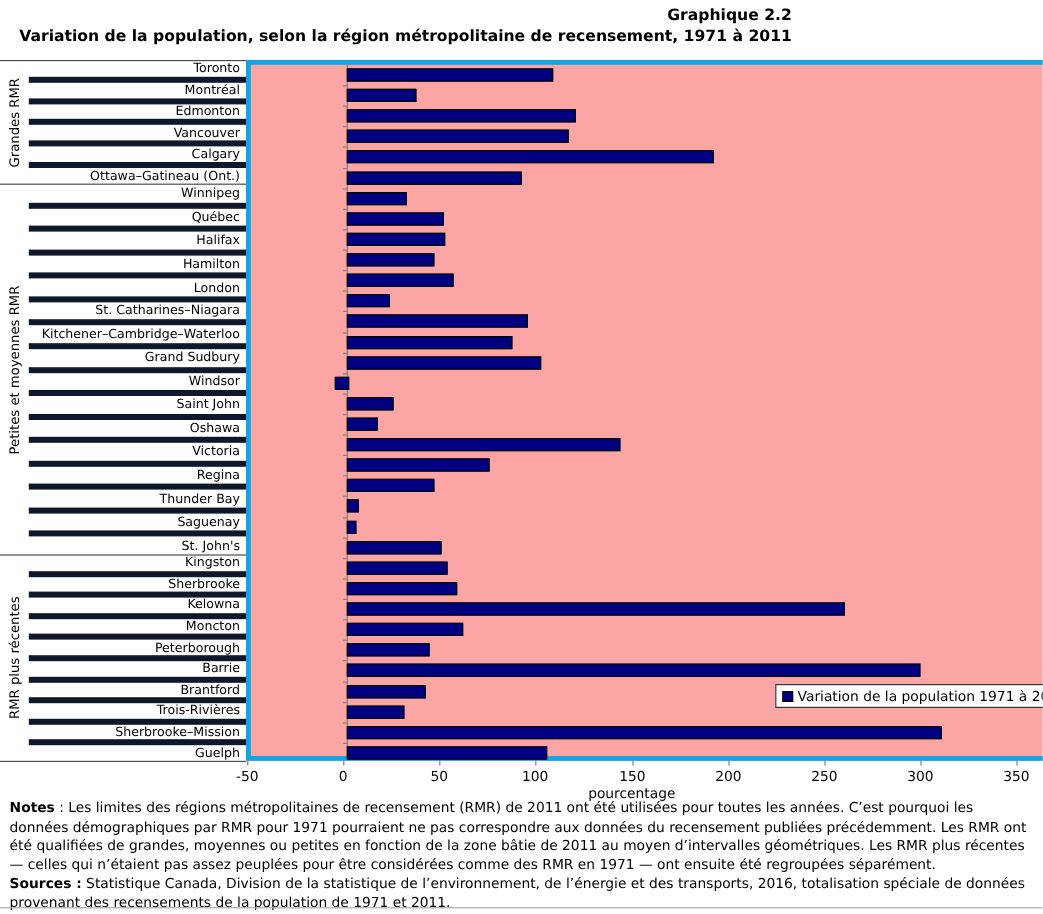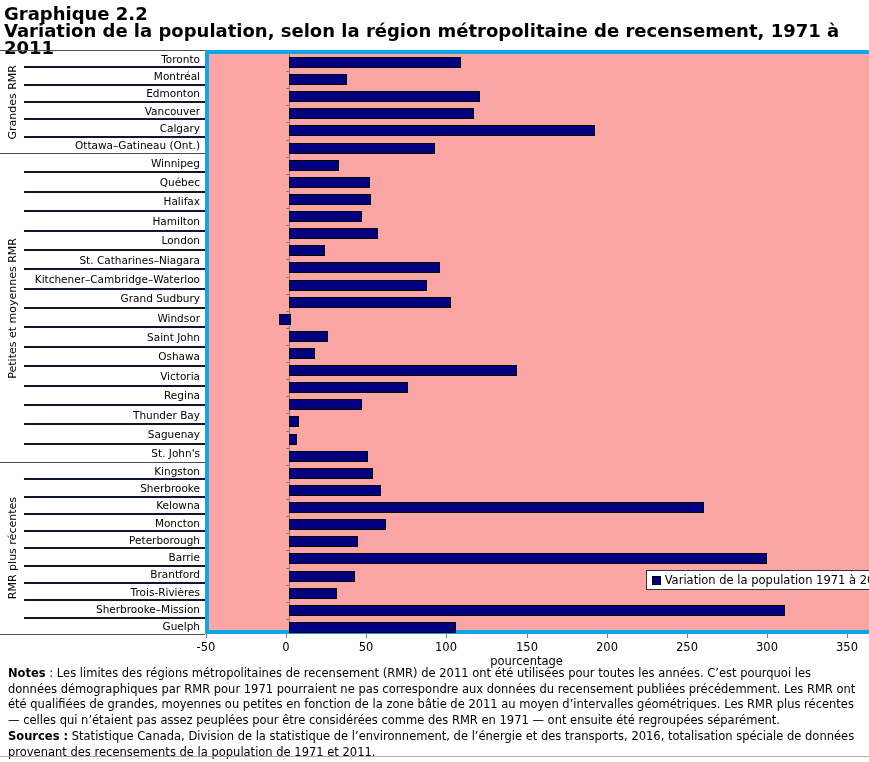--- a/index.html
+++ b/index.html
@@ -1,32 +1,32 @@
 <!DOCTYPE html>
 <html><head>
 <meta charset="utf-8">
 <style>
   html,body{margin:0;padding:0;background:#fff;}
   #page{position:relative;width:869px;height:762px;background:#fff;
         font-family:"DejaVu Sans","Liberation Sans",sans-serif;color:#000;overflow:hidden;}
 
   
-  #titleblock{position:absolute;left:4px;top:5px;font-weight:bold;font-size:18px;line-height:17px;}
+  #titleblock{position:absolute;left:16px;top:5px;font-weight:bold;font-size:13px;line-height:17px;text-align:right;}
 
   
   #chart{position:absolute;left:0;top:50px;width:869px;height:620px;}
 
   
   #cattable{position:absolute;left:0;top:0;width:205px;height:584px;border-top:1px solid #4d4d4d;box-sizing:border-box;}
   .group{display:flex;flex-direction:row;border-bottom:1px solid #4d4d4d;box-sizing:border-box;}
   .gcol{width:24px;display:flex;align-items:center;justify-content:center;}
   .gcol span{writing-mode:vertical-rl;transform:rotate(180deg);font-size:11px;white-space:nowrap;}
   .gcities{flex:1;display:flex;flex-direction:column;}
   .cell{flex:1;display:flex;align-items:center;justify-content:flex-end;
-        padding-right:5px;font-size:10.5px;white-space:nowrap;border-bottom:2px solid #0f172a;box-sizing:border-box;}
+        padding-right:5px;font-size:10.5px;white-space:nowrap;border-bottom:5px solid #0f172a;box-sizing:border-box;}
   .gcities .cell:last-child{border-bottom:none;}
 
   
   #plot{position:absolute;left:205px;top:0;width:700px;height:584px;border:4px solid #0ea5e9;box-sizing:border-box;background:#fca5a5;}
   #zeroline{position:absolute;top:0;width:1px;height:100%;background:#808080;}
   .bar{position:absolute;height:9px;background:#000080;border:1px solid #000;}
   .cattick{position:absolute;height:1px;width:3px;background:#808080;}
   .xtick{position:absolute;width:1px;height:4px;background:#808080;}
   .xticklabel{position:absolute;width:50px;text-align:center;font-size:11.5px;}
   #xaxistitle{position:absolute;left:205px;top:604px;width:643px;text-align:center;font-size:11.5px;}

